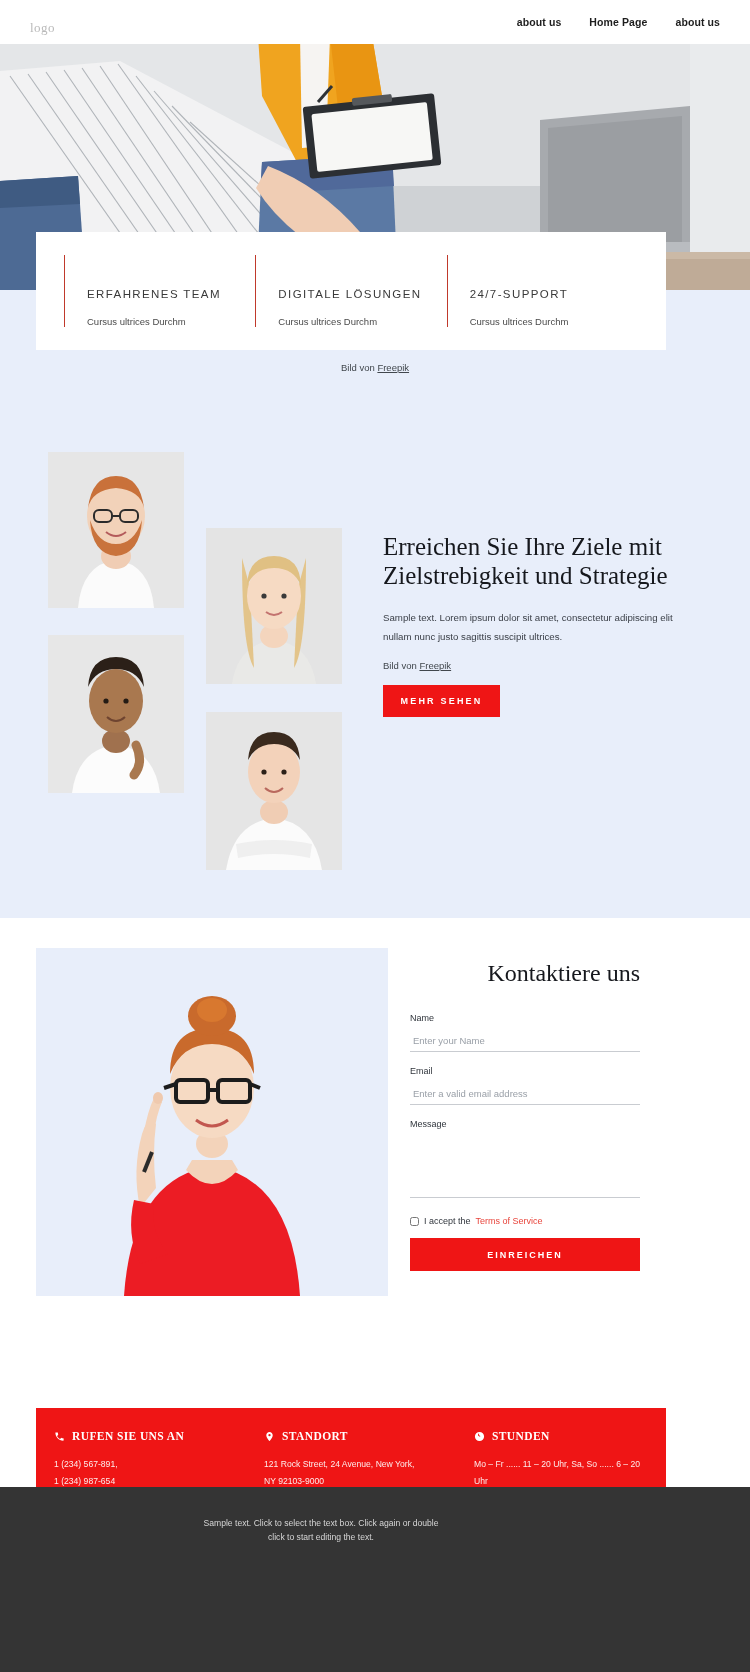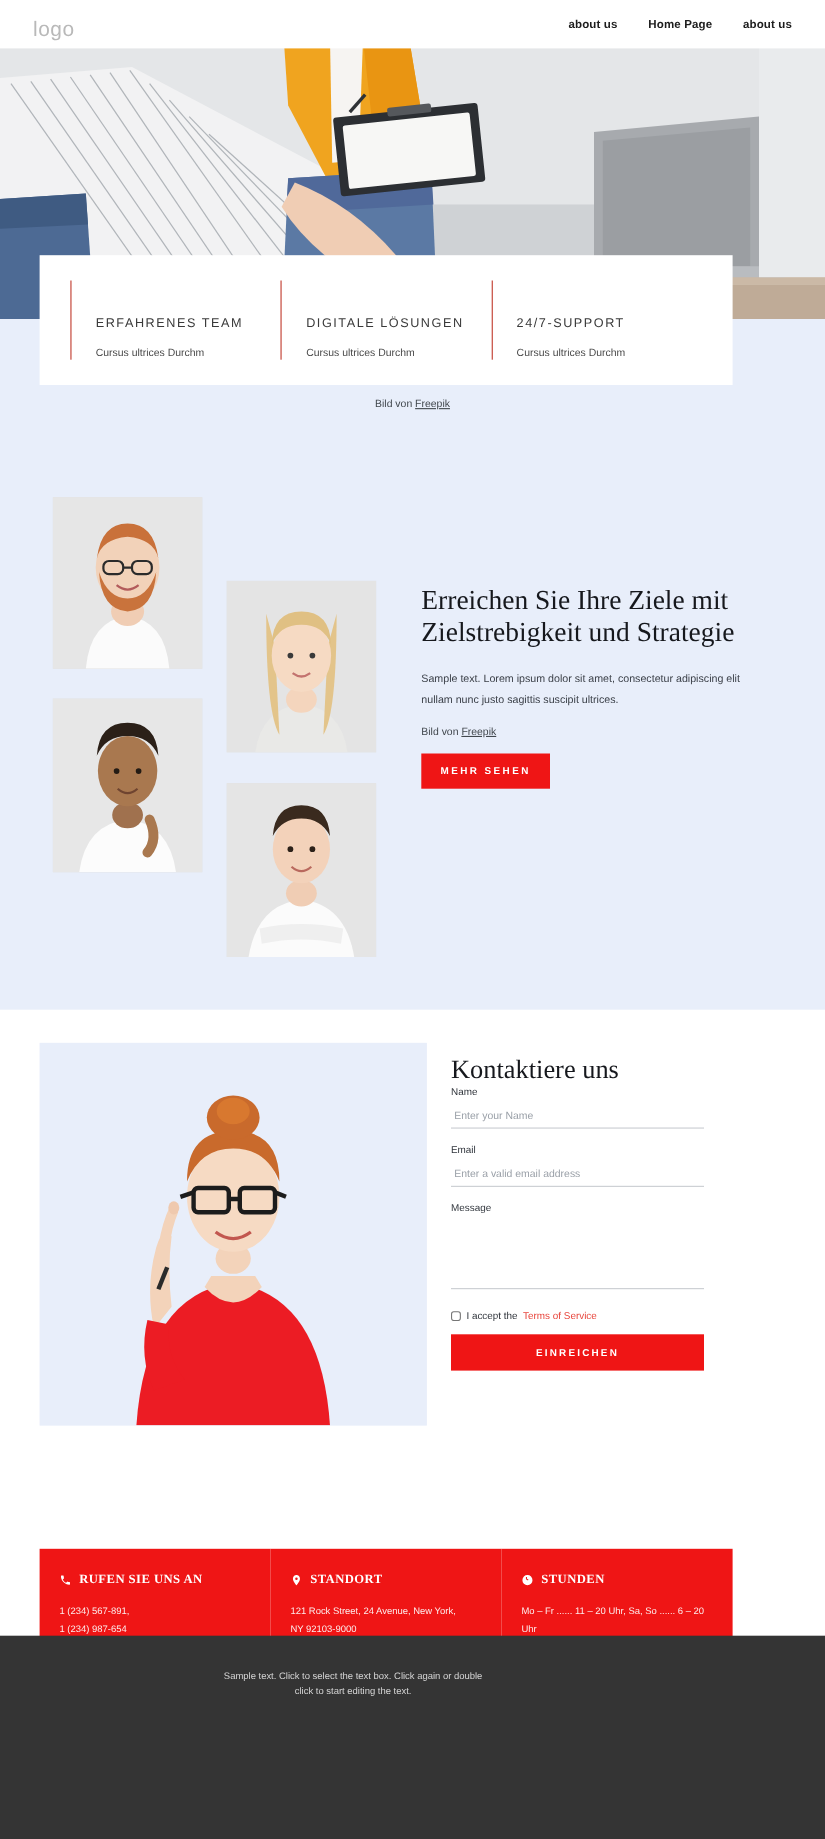--- a/index.html
+++ b/index.html
@@ -13,22 +13,22 @@
   .page { position: relative; width: 750px; height: 1672px; background: #fff; }
 
   
   .header {
     position: absolute; top: 0; left: 0; width: 750px; height: 44px;
     background: #ffffff; z-index: 20;
     display: flex; align-items: center; justify-content: space-between;
     padding: 0 30px;
   }
   .logo {
-    font-family: Liberation Sans, sans-serif;
-    font-size: 19px; color: #b9b9b9; letter-spacing: .5px; font-weight: 400; margin-top: 12px;
+    font-family: Liberation Serif, serif;
+    font-size: 13px; color: #b9b9b9; letter-spacing: .5px; font-weight: 400; margin-top: 12px;
   }
   .nav { display: flex; align-items: center; gap: 28px; }
   .nav a {
     font-size: 10.5px; font-weight: bold; color: #1d1d1d;
     text-decoration: none; letter-spacing: .1px;
   }
 
   
   .hero {
     position: absolute; top: 36px; left: 0; width: 750px; height: 254px;
@@ -98,21 +98,21 @@
   .contact-photo {
     position: absolute; top: 948px; left: 36px; width: 352px; height: 348px;
     background: #e8eefa; overflow: hidden;
   }
   .contact-photo svg { display: block; width: 100%; height: 100%; }
 
   .form { position: absolute; top: 960px; left: 410px; width: 230px; }
   .form h2 {
     font-family: "Liberation Serif", serif;
     font-size: 24px; color: #16181d; font-weight: 400;
-    text-align: left; 
+    text-align: right; margin-bottom: 26px;
   }
   .field { margin-bottom: 14px; }
   .field label {
     display: block; font-size: 9px; color: #30353c; margin-bottom: 7px;
   }
   .field input, .field textarea {
     width: 100%; border: none; border-bottom: 1px solid #c9ccd1;
     background: transparent; font-family: "Liberation Sans", sans-serif;
     font-size: 9.5px; color: #32373e; padding: 2px 2px 5px 3px; outline: none;
     resize: none;

